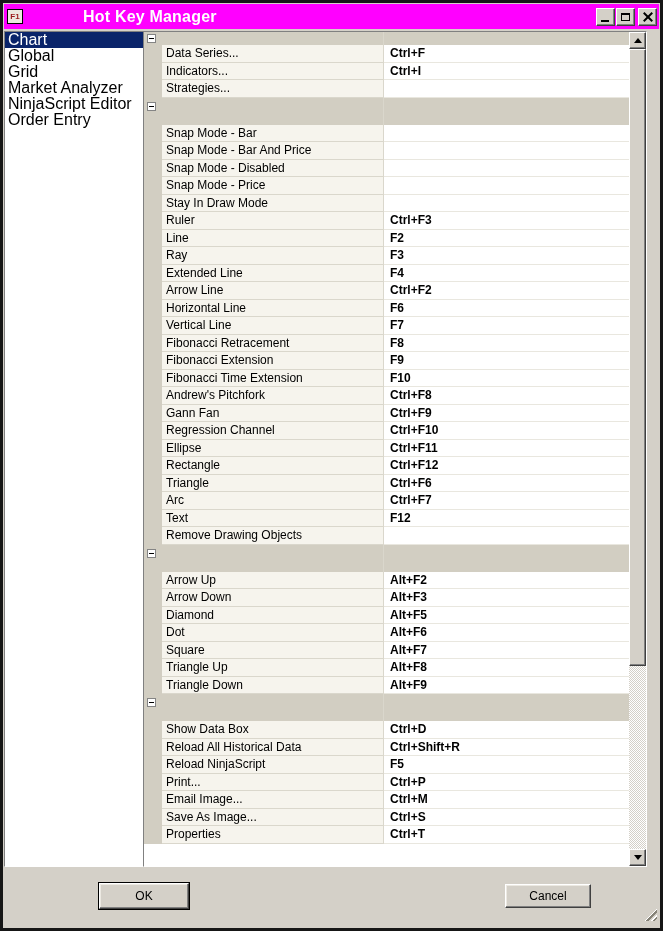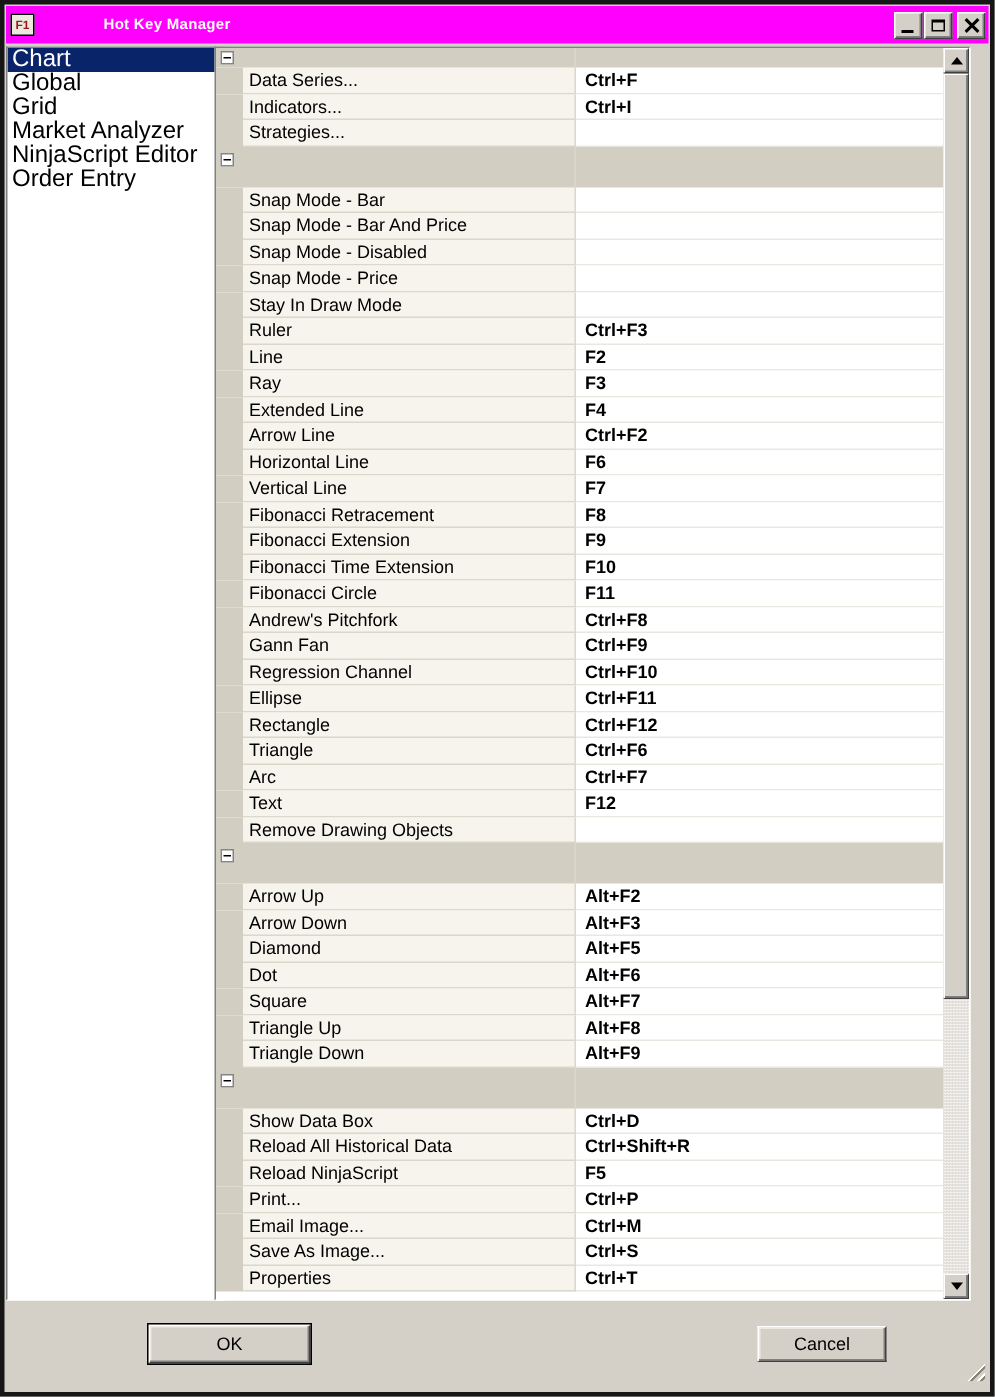--- a/index.html
+++ b/index.html
@@ -16,22 +16,22 @@
     position:absolute;left:1px;right:1px;top:1px;height:25px;
     background:var(--titlebar,#FF00FF);
     display:flex;align-items:center;padding:0 2px 0 3px;
   }
   .appicon{
     width:16px;height:15px;background:#ece9df;border:1px solid #000;
     color:var(--icon_text,#9B1B1B);font-size:8px;font-weight:700;
     display:flex;align-items:center;justify-content:center;flex:0 0 auto;
   }
   .title{
-    color:var(--title_text,#fff);font-size:10px;font-weight:700;
-    margin-left:6px;white-space:nowrap;flex:1 1 auto;letter-spacing:.2px;padding-left:40px;
+    color:var(--title_text,#fff);font-size:16px;font-weight:700;
+    margin-left:20px;white-space:nowrap;flex:1 1 auto;letter-spacing:.2px;padding-left:40px;
   }
   .winbtns{display:flex;align-items:center;gap:0;flex:0 0 auto;}
   .wbtn{
     width:19px;height:18px;background:var(--dialog,#D4D0C8);
     border:1px solid;border-color:#fff #404040 #404040 #fff;
     box-shadow:inset -1px -1px 0 #808080;
     display:flex;align-items:center;justify-content:center;position:relative;
     margin-left:1px;
   }
   .wbtn.close{margin-left:3px;}
@@ -117,21 +117,21 @@
   }
   
   .btn{
     position:absolute;background:var(--dialog,#D4D0C8);
     border:1px solid;border-color:#fff #404040 #404040 #fff;
     box-shadow:inset -1px -1px 0 #808080, inset 1px 1px 0 #ece9e2;
     font-family:"Liberation Sans",sans-serif;font-size:12px;color:#000;
     display:flex;align-items:center;justify-content:center;padding:0;
   }
   .btn.default{outline:1px solid #000;}
-  .btn.ok{left:96px;top:880px;width:108px;height:26px;}
+  .btn.ok{left:96px;top:880px;width:90px;height:26px;}
   .btn.cancel{left:474px;top:881px;width:86px;height:24px;margin-left:28px;}
   .grip{
     position:absolute;right:3px;bottom:7px;width:14px;height:14px;
     background:repeating-linear-gradient(135deg,transparent 0 2px,#fff 2px 3px,#868378 3px 4.5px);
     clip-path:polygon(100% 0,100% 100%,0 100%);
   }
 </style>
 </head>
 <body>
 
@@ -336,29 +336,20 @@
     <div class="rlabel">
             <span>Fibonacci Time Extension</span>
           </div>
     <div class="rvalue">
             <span>F10</span>
           </div>
   </div>
         <div class="row">
     <div class="rmargin"></div>
     <div class="rlabel">
-            <span>Fibonacci Circle</span>
-          </div>
-    <div class="rvalue">
-            <span>F11</span>
-          </div>
-  </div>
-        <div class="row">
-    <div class="rmargin"></div>
-    <div class="rlabel">
             <span>Andrew's Pitchfork</span>
           </div>
     <div class="rvalue">
             <span>Ctrl+F8</span>
           </div>
   </div>
         <div class="row">
     <div class="rmargin"></div>
     <div class="rlabel">
             <span>Gann Fan</span>

